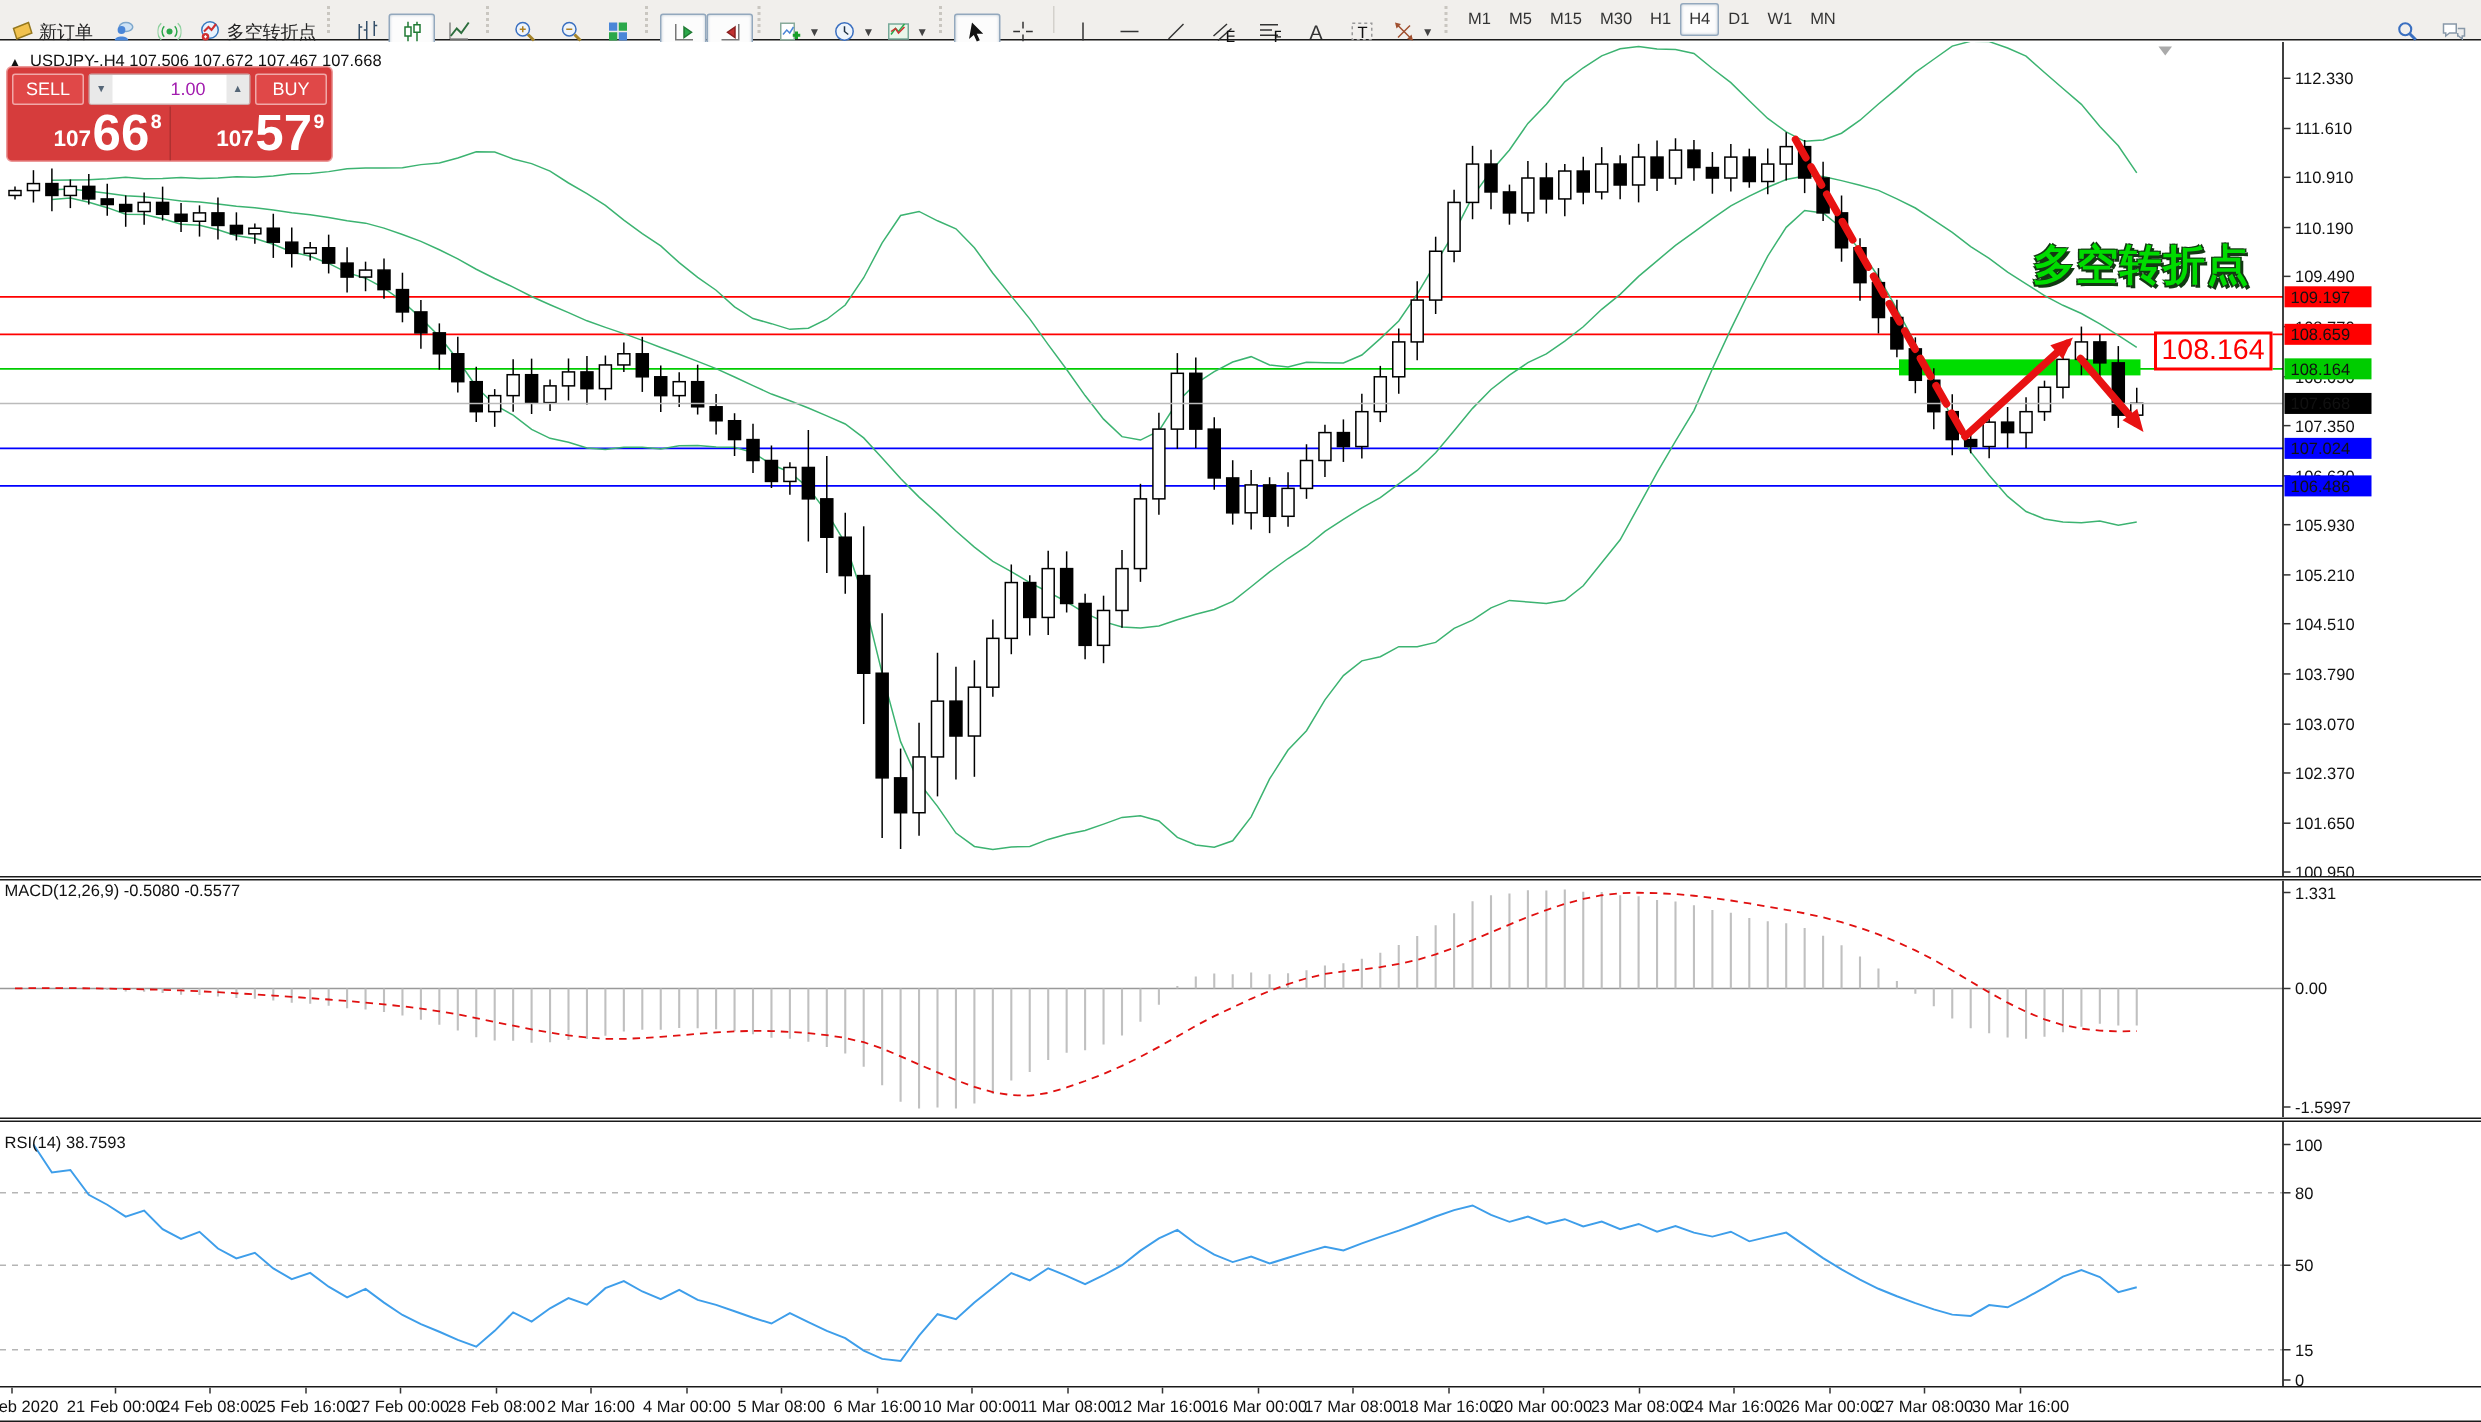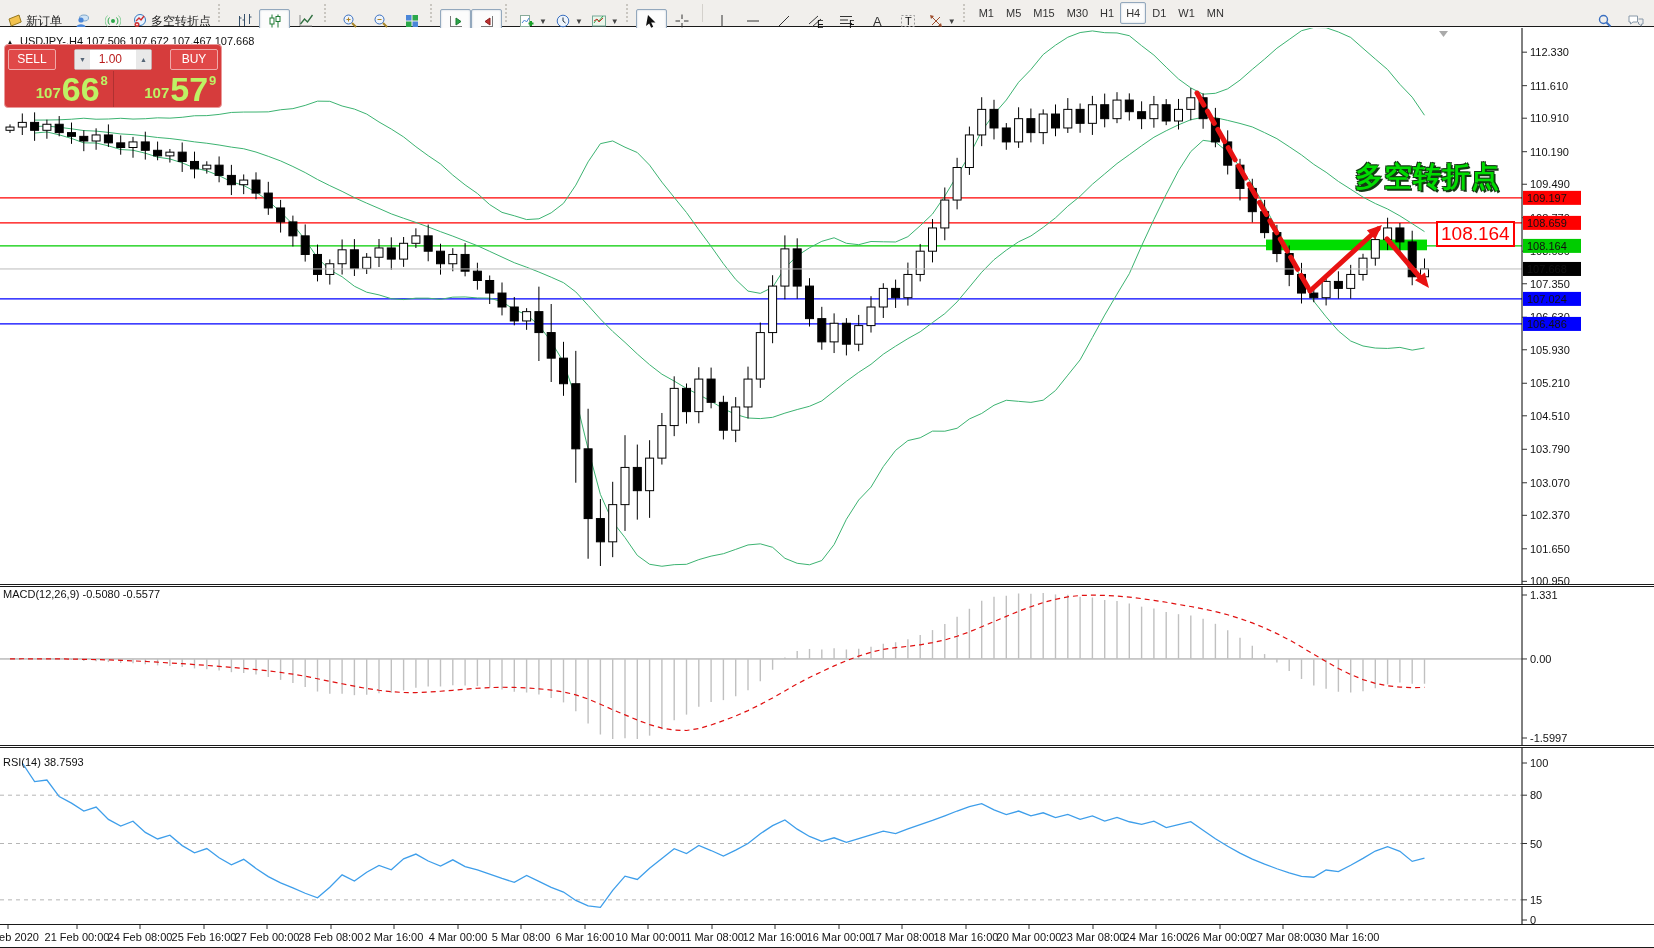--- a/index.html
+++ b/index.html
@@ -38,28 +38,28 @@
 
   .chart-title{position:absolute;left:6px;top:7px;font-size:11px;color:#111;z-index:5;white-space:nowrap;}
   .chart-title .tri{font-size:8px;margin-right:3px;}
   .ind-label{position:absolute;left:3px;font-size:11px;color:#111;z-index:5;white-space:nowrap;}
   #macd-label{top:560px;} #rsi-label{top:728px;}
 
   
   .trade-panel{position:absolute;left:4px;top:16px;width:218px;height:64px;background:#d63c3c;
                border:1px solid #eb9a9a;border-radius:4px;z-index:6;box-sizing:border-box;
                display:flex;flex-direction:column;}
-  .tp-row1{display:flex;align-items:center;height:24px;padding:2px 3px 0 3px;gap:18px;}
+  .tp-row1{display:flex;align-items:center;height:24px;padding:2px 3px 0 3px;gap:3px;}
   .tp-btn{flex:0 0 46px;height:19px;background:#e04848;border:1px solid #f0a8a8;border-radius:2px;
           color:#fff;font-size:12px;display:flex;align-items:center;justify-content:center;}
   .vol-box{flex:1;height:19px;background:#fff;border:1px solid #caa;border-radius:2px;display:flex;align-items:stretch;}
   .spin{width:15px;background:#e9e9e9;color:#567;font-size:7px;display:flex;align-items:center;justify-content:center;}
-  .vol-val{flex:1;font-size:12px;color:#b91c1c;display:flex;align-items:center;justify-content:flex-end;padding-right:14px;}
+  .vol-val{flex:1;font-size:12px;color:#a21caf;display:flex;align-items:center;justify-content:flex-end;padding-right:14px;}
   .tp-row2{flex:1;display:flex;}
-  .tp-price{flex:1;display:flex;align-items:flex-end;justify-content:center;padding-bottom:3px;color:#bef264;padding-left:26px;}
+  .tp-price{flex:1;display:flex;align-items:flex-end;justify-content:center;padding-bottom:3px;color:#ffffff;padding-left:26px;}
   .tp-price.buy{border-left:1px solid rgba(0,0,0,.18);}
   .bp-small{font-size:15px;font-weight:bold;margin:0 1px 3px 0;}
   .bp-big{font-size:34px;font-weight:bold;line-height:0.85;}
   .bp-sup{font-size:13px;font-weight:bold;margin:0 0 16px 1px;}
 
   
   .callout{position:absolute;left:1336px;top:130px;width:164px;z-index:5;text-align:right;
            font-size:28px;font-weight:bold;letter-spacing:1px;color:#00dc00;white-space:nowrap;
            text-shadow:2px 2px 0 #133813,-1px -1px 0 #133813,1px -1px 0 #133813,-1px 1px 0 #133813;}
   .price-tag{position:absolute;left:1436px;top:193px;z-index:5;background:#fff;border:2px solid #ff0000;

